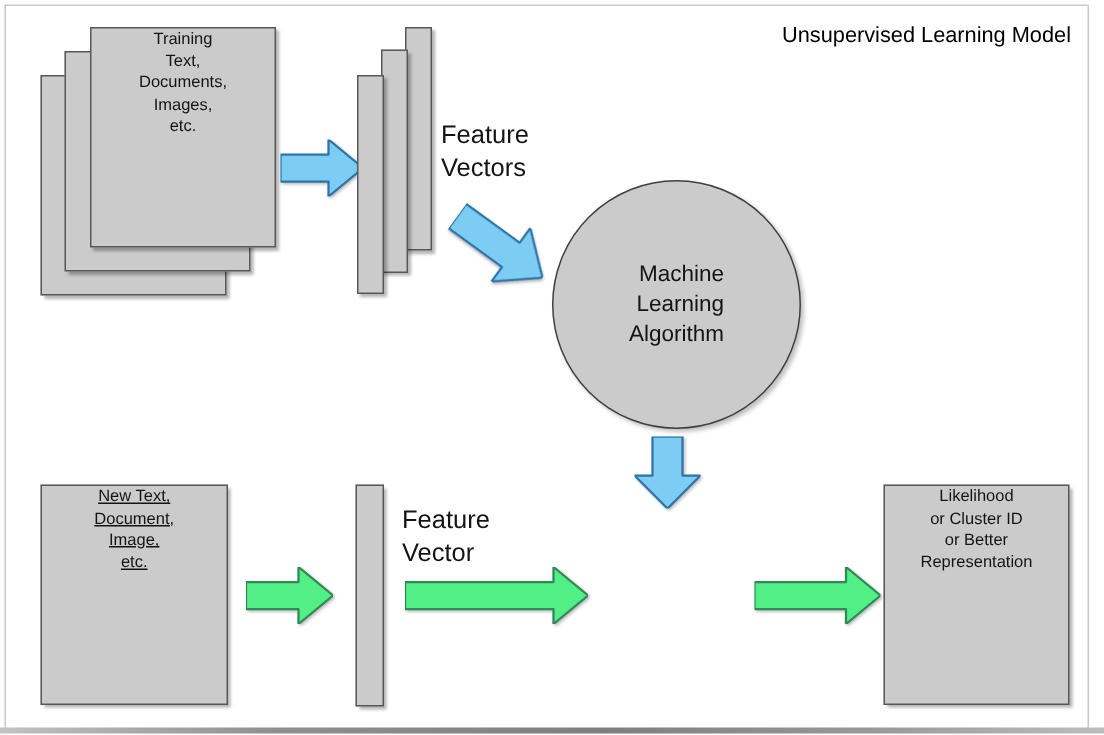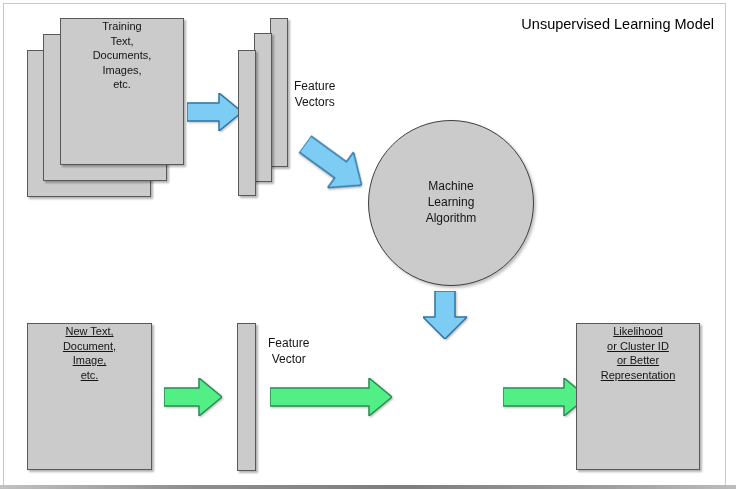--- a/index.html
+++ b/index.html
@@ -21,21 +21,21 @@
     position:absolute;background:var(--shape-fill,#cbcbcb);
     border:1px solid var(--shape-stroke,#58585a);
     box-shadow:2px 2px 2px rgba(0,0,0,0.30);
     display:flex;align-items:flex-start;justify-content:center;
   }
   .doc{width:122px;height:145px;}
   .bar{width:16px;height:147px;}
   .label{
     white-space:pre-line;text-align:center;font-size:11px;line-height:1.32;color:#141414;
   }
-  .float-label{position:absolute;font-size:12px;line-height:1.3;white-space:pre-line;color:#141414;text-align:center;}
+  .float-label{position:absolute;font-size:17px;line-height:1.3;white-space:pre-line;color:#141414;}
   #ml-circle{
     position:absolute;left:368px;top:120px;width:164px;height:164px;border-radius:50%;
     background:var(--shape-fill,#cbcbcb);border:1px solid #3f3f3f;
     box-shadow:2px 2px 3px rgba(0,0,0,0.25);
     display:flex;align-items:center;justify-content:center;
   }
   .arrow-svg{position:absolute;filter:drop-shadow(1.5px 1.5px 1px rgba(0,0,0,0.28));}
   .arrow-blue polygon{fill:var(--blue-fill,#7cccf4);stroke:var(--blue-stroke,#2e74a8);stroke-width:1.5;stroke-linejoin:round;}
   .arrow-green polygon{fill:var(--green-fill,#52ee86);stroke:var(--green-stroke,#2e8b57);stroke-width:1.5;stroke-linejoin:round;}
   #diamond-wrap{position:absolute;left:398px;top:345px;width:96px;height:104px;}
@@ -74,21 +74,21 @@
   <div class="gray-rect bar" style="left:254px;top:33px;"></div>
   <div class="gray-rect bar" style="left:238px;top:50px;height:144px;"></div>
   <div class="float-label" style="left:294px;top:79px;">Feature
 Vectors</div>
 
   <svg class="arrow-svg arrow-blue" style="left:305px;top:122px;transform:rotate(36deg);transform-origin:0px 22px;" width="70" height="44" viewBox="0 0 70 44">
     <polygon points="0,12 44,12 44,0 70,22 44,44 44,32 0,32"></polygon>
   </svg>
 
   <div id="ml-circle">
-    <div class="label" style="font-size:12px;">Machine
+    <div class="label" style="font-size:15px;text-align:right;">Machine
 Learning
 Algorithm</div>
   </div>
 
   <svg class="arrow-svg arrow-blue" style="left:423px;top:291px;" width="44" height="48" viewBox="0 0 44 48">
     <polygon points="12,0 32,0 32,26 44,26 22,48 0,26 12,26"></polygon>
   </svg>
 
 
   <div class="gray-rect" style="left:27px;top:323px;width:123px;height:145px;text-decoration:underline;">
@@ -107,20 +107,20 @@
 Vector</div>
 
   <svg class="arrow-svg arrow-green" style="left:270px;top:378px;" width="122" height="38" viewBox="0 0 122 38">
     <polygon points="0,10 99,10 99,0 122,19 99,38 99,28 0,28"></polygon>
   </svg>
 
   <svg class="arrow-svg arrow-green" style="left:503px;top:378px;" width="84" height="38" viewBox="0 0 84 38">
     <polygon points="0,10 61,10 61,0 84,19 61,38 61,28 0,28"></polygon>
   </svg>
 
-  <div class="gray-rect" style="left:576px;top:323px;width:122px;height:145px;text-decoration:underline;">
+  <div class="gray-rect" style="left:589px;top:323px;width:122px;height:145px;">
     <div class="label">Likelihood
 or Cluster ID
 or Better
 Representation</div>
   </div>
 
 </div>
 
 </body></html>

